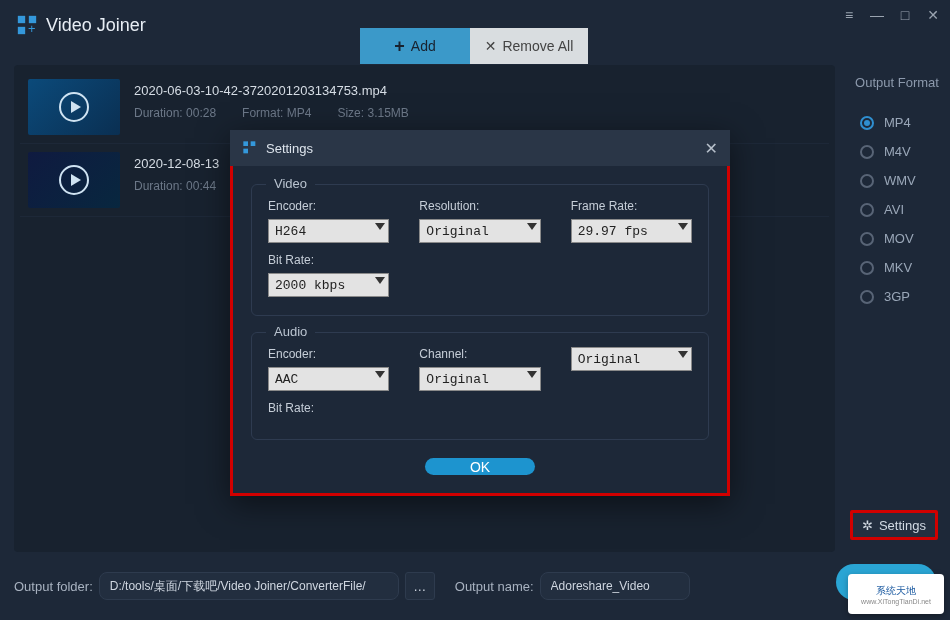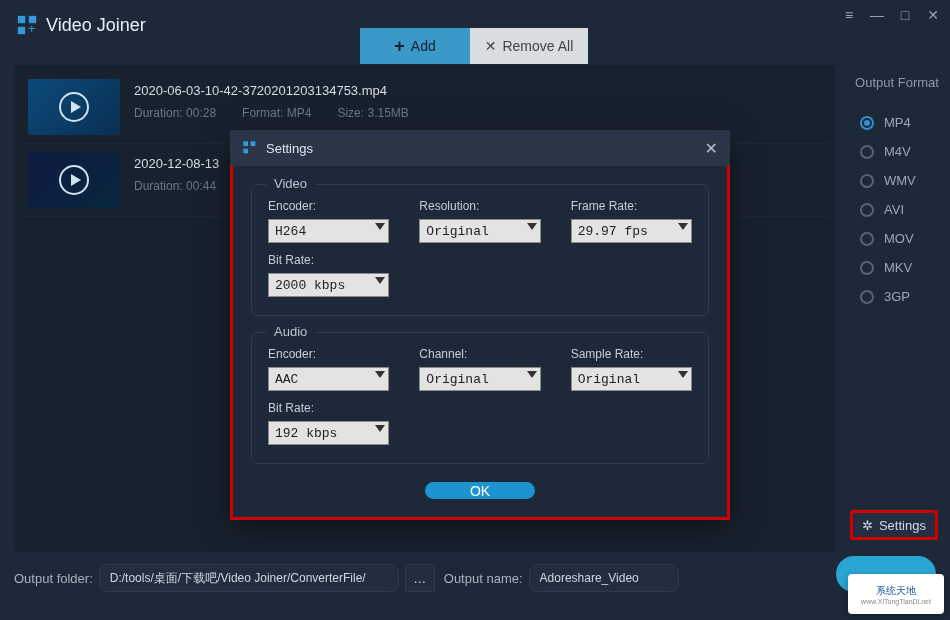--- a/index.html
+++ b/index.html
@@ -27,21 +27,21 @@
 
 .sidebar { position: absolute; right: 0; top: 65px; width: 110px; bottom: 68px; padding: 10px 0 0 4px; }
 .side-title { color: #8c99ac; font-size: 13px; text-align: center; margin-bottom: 18px; }
 .radio-item { display: flex; align-items: center; gap: 10px; padding: 7px 0 7px 16px; font-size: 13px; color: #9aa7b8; cursor: pointer; }
 .radio { width: 14px; height: 14px; border: 2px solid #586476; border-radius: 50%; display: inline-flex; align-items: center; justify-content: center; }
 .radio.on { border-color: #2f8fd0; }
 .radio.on::after { content: ""; width: 6px; height: 6px; background: #2f8fd0; border-radius: 50%; }
 
 .settings-btn { position: absolute; right: 12px; bottom: 80px; width: 88px; height: 30px; background: #232f40; color: #d2dae4; display: flex; align-items: center; justify-content: center; gap: 6px; font-size: 13px; cursor: pointer; border: 3px solid #d10000; border-radius: 2px; }
 
-.bottom { position: absolute; left: 14px; right: 14px; bottom: 28px; display: flex; gap: 9px; align-items: center; font-size: 13px; color: #a8b2c0; }
+.bottom { position: absolute; left: 14px; right: 14px; bottom: 20px; display: flex; gap: 20px; align-items: center; font-size: 13px; color: #a8b2c0; }
 .out-field { display: flex; align-items: center; gap: 6px; }
 .out-input { background: #222e3f; border: 1px solid #2e3b4e; color: #cfd6e0; padding: 6px 10px; font-size: 12px; border-radius: 8px; }
 .browse { width: 30px; height: 28px; background: #222e3f; border: 1px solid #2e3b4e; color: #cfd6e0; display: inline-flex; align-items: center; justify-content: center; cursor: pointer; border-radius: 3px; }
 .start-frag { position: absolute; right: 0; bottom: 0; width: 100px; height: 36px; background: #2aa5d4; border-radius: 18px; }
 
 .dialog { position: absolute; left: 230px; top: 130px; width: 500px; background: #1d2838; box-shadow: 0 8px 30px rgba(0,0,0,.5); }
 .dlg-title { height: 36px; background: #2a3647; display: flex; align-items: center; padding: 0 12px; color: #dde4ec; font-size: 13px; }
 .dlg-title svg { width: 16px; height: 16px; margin-right: 8px; }
 .dlg-close { margin-left: auto; cursor: pointer; color: #b7c0cb; font-size: 16px; }
 .dlg-body { padding: 10px 18px 18px; border: 3px solid #d10000; border-top: none; }
@@ -202,26 +202,24 @@
       <div class="grid">
         <div class="cell">
           <label>Encoder:</label>
           <div class="combo"><input class="combo-input" readonly="" value="AAC" style=""><span class="combo-arrow"></span></div>
         </div>
         <div class="cell">
           <label>Channel:</label>
           <div class="combo"><input class="combo-input" readonly="" value="Original" style=""><span class="combo-arrow"></span></div>
         </div>
         <div class="cell">
-          <label>Sample Rate:</label>
           <div class="combo"><input class="combo-input" readonly="" value="Original" style=""><span class="combo-arrow"></span></div>
         </div>
         <div class="cell">
           <label>Bit Rate:</label>
-          <div class="combo"><input class="combo-input" readonly="" value="192 kbps" style=""><span class="combo-arrow"></span></div>
         </div>
       </div>
     </div>
     <button class="ok-btn">OK</button>
   </div>
 </div>
 
 <div class="watermark">
   <div style="font-size:10px;font-weight:normal">系统天地</div>
   <div style="font-size:7px;color:#888">www.XiTongTianDi.net</div>

